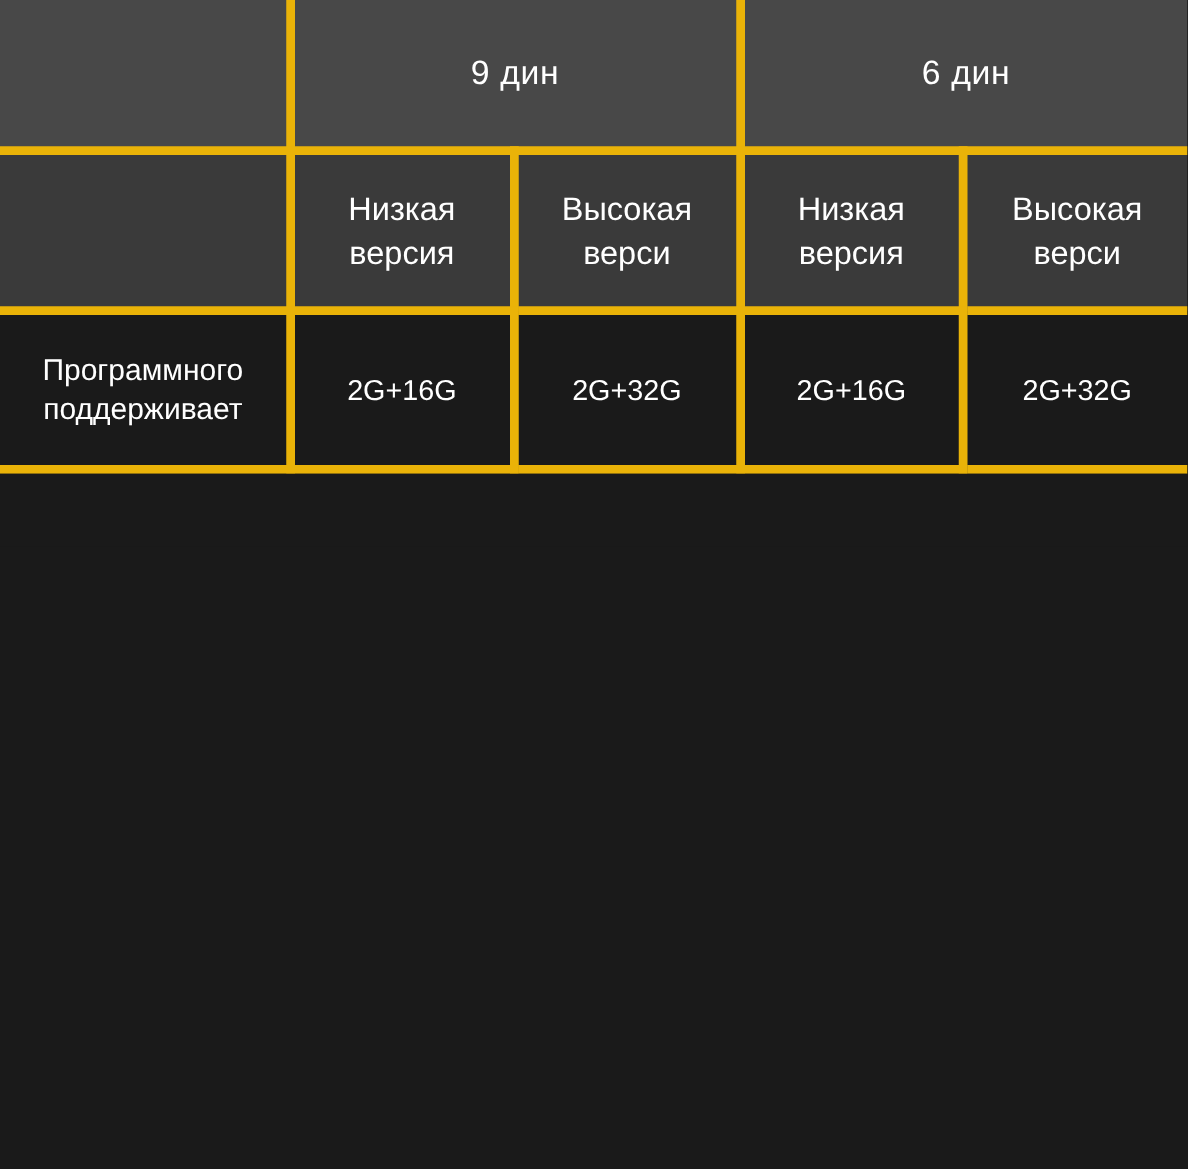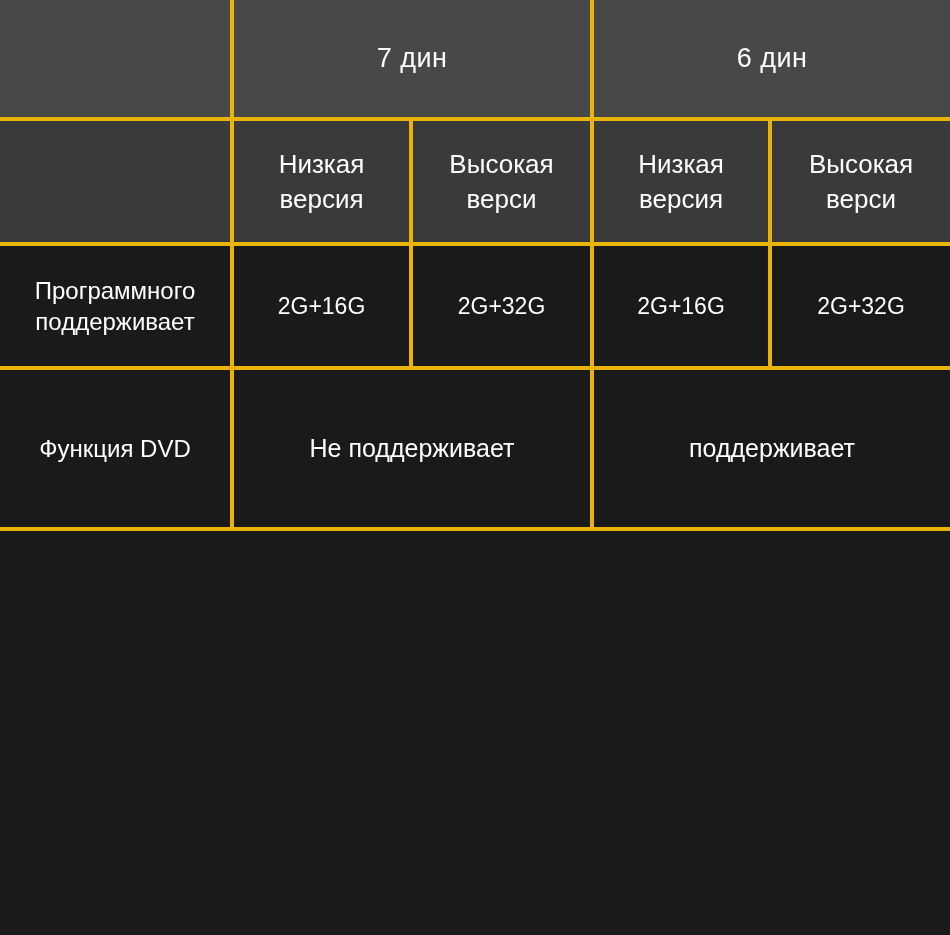--- a/index.html
+++ b/index.html
@@ -16,21 +16,21 @@
   }
 
   #spec-table {
     width: 950px;
     border-collapse: collapse;
     table-layout: fixed;
     background: #1a1a1a;
   }
 
   #spec-table td {
-    border: 4px solid #eab308;
+    border: 7px solid #eab308;
     text-align: center;
     vertical-align: middle;
     padding: 0;
     color: #ffffff;
     font-weight: 400;
   }
 
   
   #spec-table tr td:first-child { border-left: none; }
   #spec-table tr td:last-child  { border-right: none; }
@@ -104,21 +104,21 @@
     <col class="c-label">
     <col class="c-v1">
     <col class="c-v2">
     <col class="c-v3">
     <col class="c-v4">
   </colgroup>
   <tbody>
 
     <tr class="head-group">
       <td class="corner"></td>
-      <td colspan="2">7 дин</td>
+      <td colspan="2">9 дин</td>
       <td colspan="2">6 дин</td>
     </tr>
 
     <tr class="head-version">
       <td></td>
       <td>
         <span>Низкая</span><br>
         <span>версия</span>
       </td>
       <td class="hi">
@@ -142,22 +142,17 @@
         <span>Программного</span><br>
         <span>поддерживает</span>
       </td>
       <td class="val">2G+16G</td>
       <td class="val hi">2G+32G</td>
       <td class="val">2G+16G</td>
       <td class="val hi">2G+32G</td>
     </tr>
 
 
-    <tr class="data dvd">
-      <td class="label">Функция DVD</td>
-      <td class="span2" colspan="2">Не поддерживает</td>
-      <td class="span2" colspan="2">поддерживает</td>
-    </tr>
 
   </tbody>
 </table>
 
 <div class="filler"></div>
 
 </body></html>

